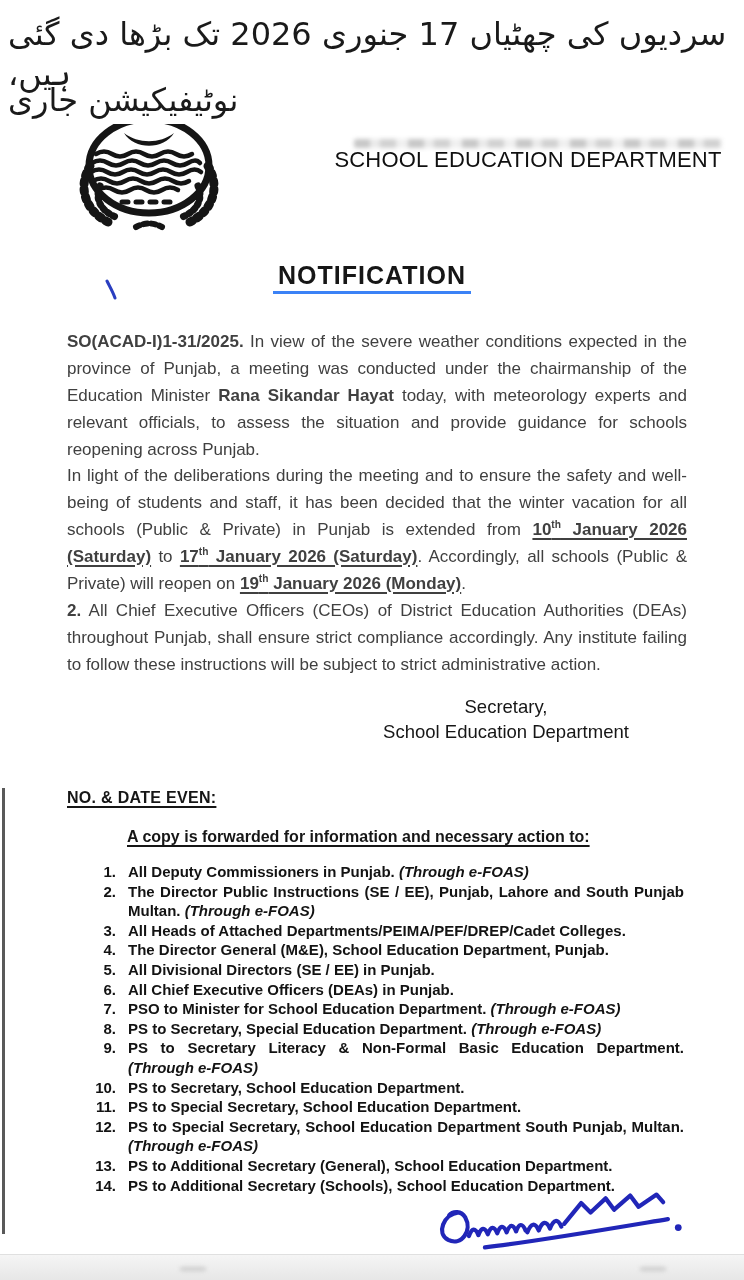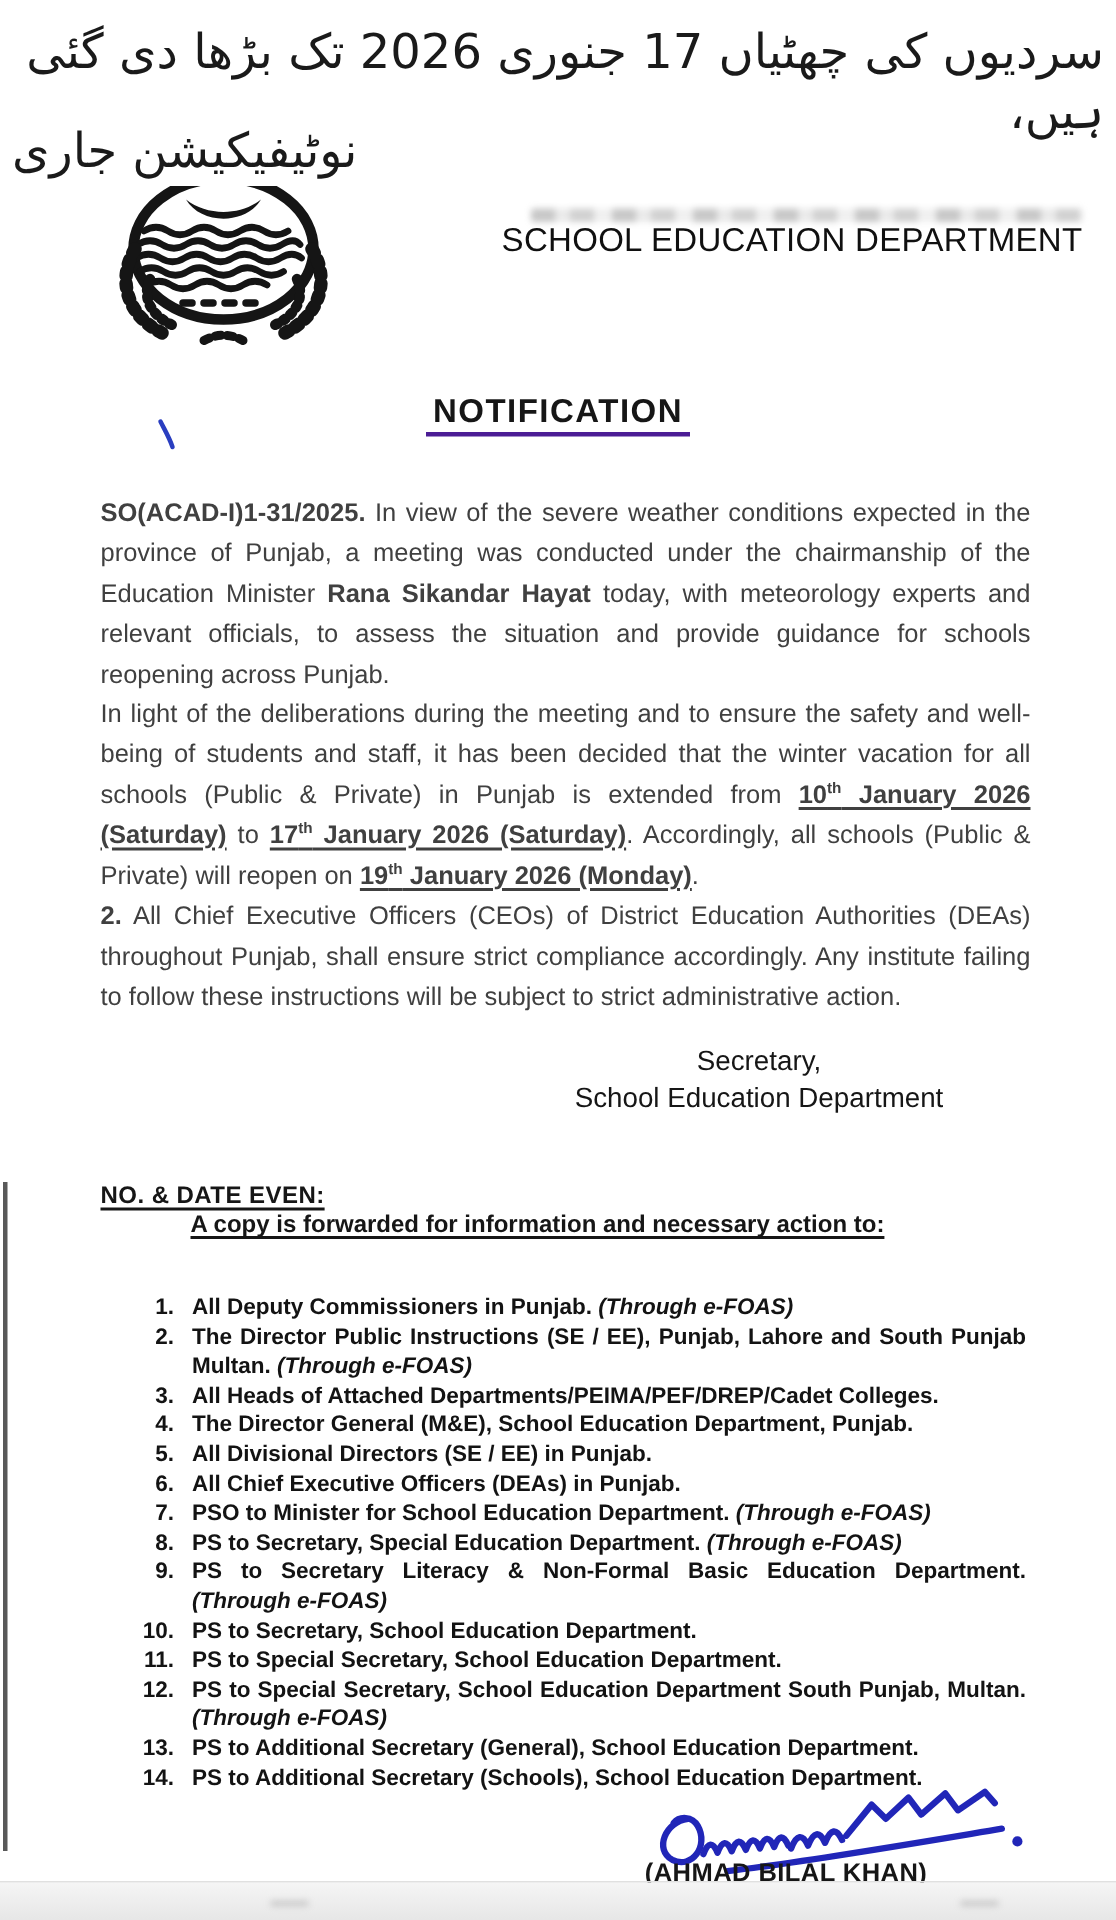--- a/index.html
+++ b/index.html
@@ -4,51 +4,51 @@
 <style>
   html,body{margin:0;padding:0;background:#f3f3f3;}
   .page{
     position:relative;width:744px;height:1280px;margin:0 auto;
     background:#ffffff;overflow:hidden;
     font-family:"Liberation Sans", sans-serif;color:#161616;
   }
   
   .urdu{position:absolute;direction:rtl;font-family:"DejaVu Sans", sans-serif;
         font-size:32px;line-height:1.25;color:#1a1a1a;}
-  .urdu.l1{top:14px;right:8px;left:8px;text-align:right;}
+  .urdu.l1{top:14px;right:8px;left:8px;text-align:left;}
   .urdu.l2{top:80px;left:8px;text-align:left;}
   
   .logo{position:absolute;left:60px;top:124px;width:178px;height:110px;}
   .redacted-line{position:absolute;left:354px;top:139px;width:368px;height:9px;
     background:repeating-linear-gradient(90deg,#9a9a9a 0 16px,#d9d9d9 16px 26px,#ababab 26px 42px,#e3e3e3 42px 54px);
     filter:blur(2.2px);opacity:.55;border-radius:2px;}
   .lh-block{position:absolute;left:318px;top:147px;width:420px;text-align:center;}
   .lh-dept{font-size:22px;letter-spacing:.2px;color:#101010;}
   .lh-date{font-size:17.5px;margin-top:3px;}
   .lh-date b{font-weight:700;}
   sup{font-size:60%;vertical-align:super;line-height:0;}
   
   .title-row{position:absolute;left:0;top:261px;width:100%;text-align:center;}
-  .title-row span{font-size:22px;font-weight:700;letter-spacing:1px;
-    border-bottom:3px solid #4c1d95;padding:0 5px 2px 5px;}
+  .title-row span{font-size:25px;font-weight:700;letter-spacing:1px;
+    border-bottom:3px solid #3b82f6;padding:0 5px 2px 5px;}
   .pen-mark{position:absolute;left:103px;top:279px;width:16px;height:22px;}
   
   .para{position:absolute;left:67px;width:620px;font-size:17px;line-height:27px;
         text-align:justify;color:#404040;}
   .p1{top:328px;} .p2{top:462px;} .p3{top:597px;}
   .b{font-weight:700;}
   .bu{font-weight:700;text-decoration:underline;text-decoration-thickness:2px;text-underline-offset:3px;}
   
   .signatory{position:absolute;left:286px;top:694px;width:440px;text-align:center;
              font-size:18.5px;line-height:25px;}
   .signatory .name{font-weight:700;}
   
   .ref-label{position:absolute;left:67px;top:789px;font-size:16px;font-weight:700;
     text-decoration:underline;text-decoration-thickness:2px;text-underline-offset:3px;letter-spacing:.3px;}
-  .copy-head{position:absolute;left:127px;top:808px;font-size:16px;font-weight:700;
+  .copy-head{position:absolute;left:127px;top:828px;font-size:16px;font-weight:700;
     text-decoration:underline;text-decoration-thickness:2px;text-underline-offset:3px;}
   .dist-list{position:absolute;left:88px;top:862px;width:600px;font-size:15px;
     font-weight:700;line-height:19.6px;color:#131313;}
   .dist-item{display:flex;}
   .dist-item .num{width:28px;text-align:right;flex:0 0 28px;}
   .dist-item .txt{margin-left:12px;width:556px;text-align:justify;}
   .via{font-style:italic;}
   
   .sig-ink{position:absolute;left:422px;top:1188px;width:290px;height:66px;}
   .countersign{position:absolute;left:384px;top:1239px;width:280px;text-align:center;
@@ -190,21 +190,20 @@
     <g stroke="#2126b8" stroke-width="4.5" fill="none" stroke-linecap="round" stroke-linejoin="round">
       <path d="M30,26 C14,28 6,48 19,55 C33,62 45,45 37,31 C33,24 24,24 20,29"></path>
       <path d="M41,51 q5,-13 10,-1 q5,-13 10,-1 q5,-13 10,-1 q5,-13 10,-1 q5,-13 10,-1 q5,-13 10,-1"></path>
       <path d="M103,47 q6,-15 12,-2 q6,-15 12,-2 q6,-15 12,-2"></path>
       <path d="M142,38 L160,16 L170,26 L186,11 L195,23 L212,8 L221,20 L240,7 L247,15"></path>
       <path d="M58,63 C110,57 180,45 252,33"></path>
     </g>
     <circle cx="263" cy="42" r="3.6" fill="#2126b8"></circle>
   </svg>
 
-  <div class="countersign">(AHMAD BILAL KHAN)</div>
 
   <div class="edge-line"></div>
   <div class="bottom-strip">
     <div class="smudge" style="left:180px;"></div>
     <div class="smudge" style="left:640px;"></div>
   </div>
 
 </div>
 
 </body></html>

